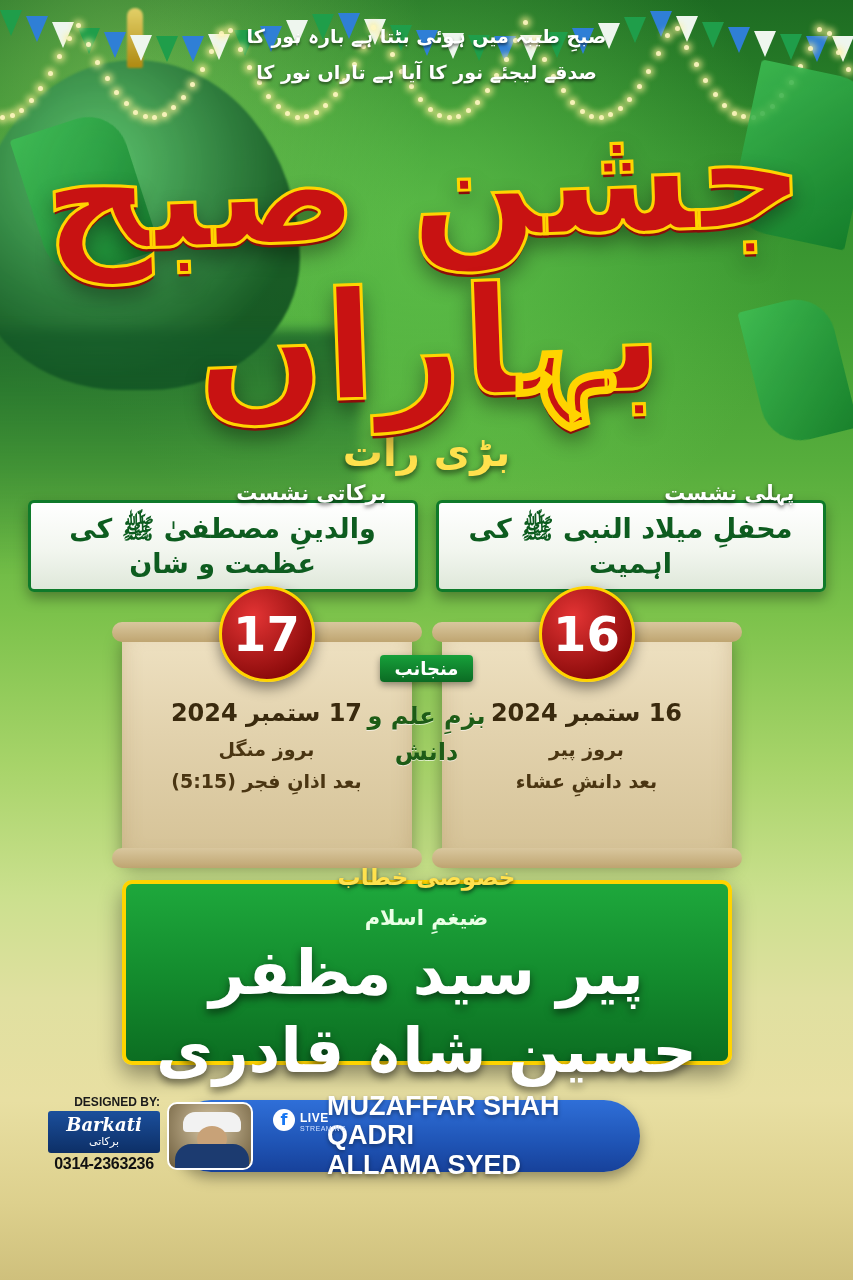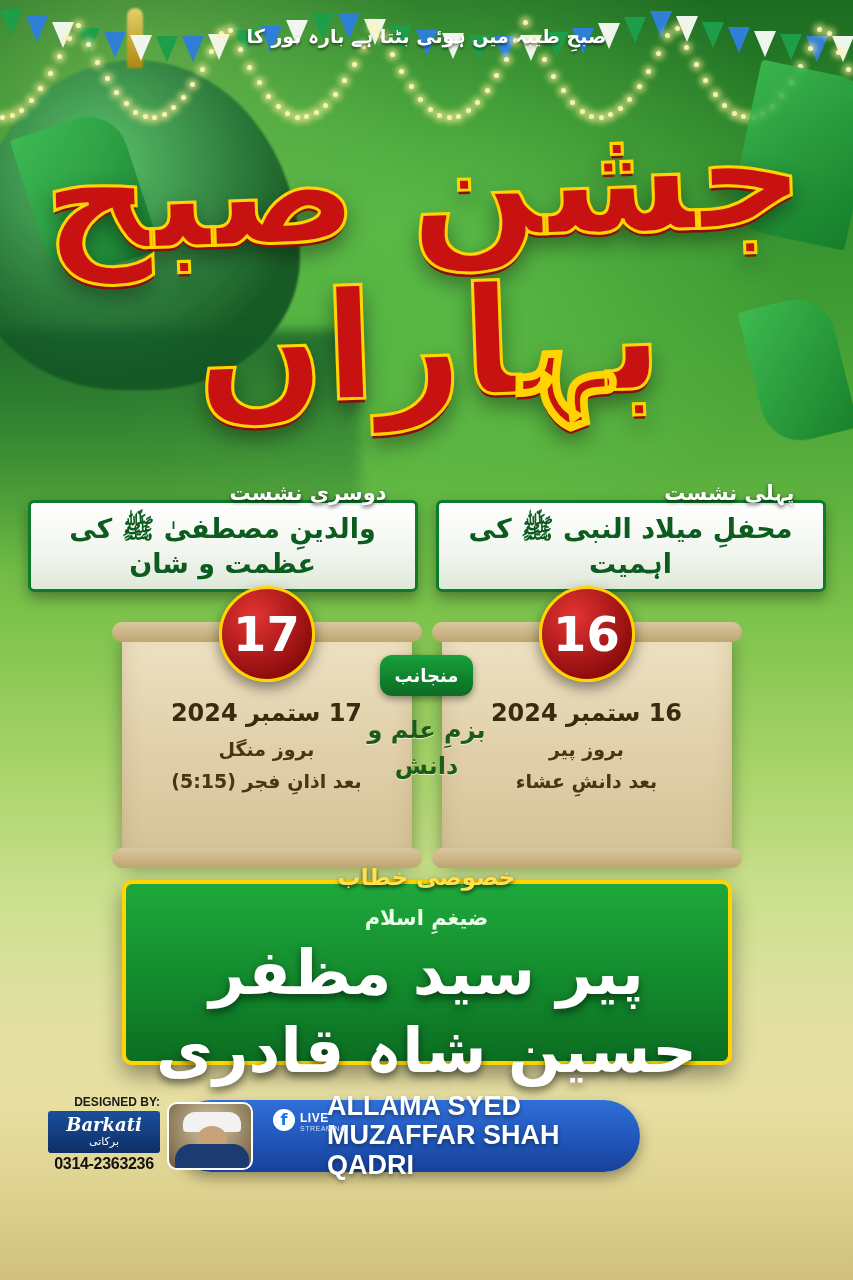--- a/index.html
+++ b/index.html
@@ -211,22 +211,22 @@
     top: 655px; left: 50%; transform: translateX(-50%);
     width: 150px;
     text-align: center;
   }
   .ribbon-tag {
     display: inline-block;
     background: linear-gradient(180deg, #17a03a, #0b6b23);
     color: #ffffff;
     font-family: "DejaVu Sans", sans-serif;
     font-size: 18px; font-weight: 700;
-    padding: 10px 14px;
-    border-radius: 12px;
+    padding: 3px 14px;
+    border-radius: 4px;
     box-shadow: 0 3px 7px rgba(0,0,0,0.4);
   }
   .ribbon-text {
     margin-top: 16px;
     font-family: "DejaVu Sans", sans-serif;
     font-size: 24px; font-weight: 700;
     color: #1d5c16;
     line-height: 1.5;
     text-shadow: 0 1px 0 rgba(255,255,255,0.6);
   }
@@ -519,33 +519,35 @@
       <div class="bulb" style="left: 836px; top: 49.9957px;"></div>
       <div class="bulb" style="left: 845.5px; top: 67.3058px;"></div>
     </div>
 
   <div class="side-flag" style="right:-10px; top:70px; width:120px; height:170px; transform:rotate(12deg);"></div>
   <div class="side-flag" style="right:10px; top:300px; width:90px; height:140px; transform:rotate(-14deg);"></div>
   <div class="side-flag" style="left:30px; top:120px; width:110px; height:150px; transform:rotate(-18deg);"></div>
 
   <div class="couplet rtl">
     <span>صبحِ طیبہ میں ہوئی بٹتا ہے بارہ نور کا</span>
+    <span>صدقے لیجئے نور کا آیا ہے تاراں نور کا</span>
   </div>
 
   <div class="title-wrap">
     <div class="title-main rtl">جشن صبح بہاراں</div>
+    <div class="title-sub rtl">بڑی رات</div>
   </div>
 
   <div class="sessions">
     <div class="session">
       <div class="session-label rtl">پہلی نشست</div>
       <div class="session-text rtl">محفلِ میلاد النبی ﷺ کی اہمیت</div>
     </div>
     <div class="session">
-      <div class="session-label rtl">دوسری نشست</div>
+      <div class="session-label rtl">برکاتی نشست</div>
       <div class="session-text rtl">والدینِ مصطفیٰ ﷺ کی عظمت و شان</div>
     </div>
   </div>
 
   <div class="scrolls">
     <div class="scroll">
       <div class="daybadge">16</div>
       <div class="scroll-text rtl">
         <span>16 ستمبر 2024</span>
         <span class="scroll-time">بروز پیر</span>
@@ -589,19 +591,19 @@
       <div class="body"></div>
     </div>
     <div class="fb-badge">
       <span class="fb-circle">f</span>
       <span>
         <span class="live-word">LIVE</span>
         <span class="live-sub">STREAMING</span>
       </span>
     </div>
     <div class="live-name">
+      <div>MUZAFFAR SHAH QADRI</div>
       <div>ALLAMA SYED</div>
-      <div>MUZAFFAR SHAH QADRI</div>
     </div>
   </div>
 
 
 </div>
 
 </body></html>

